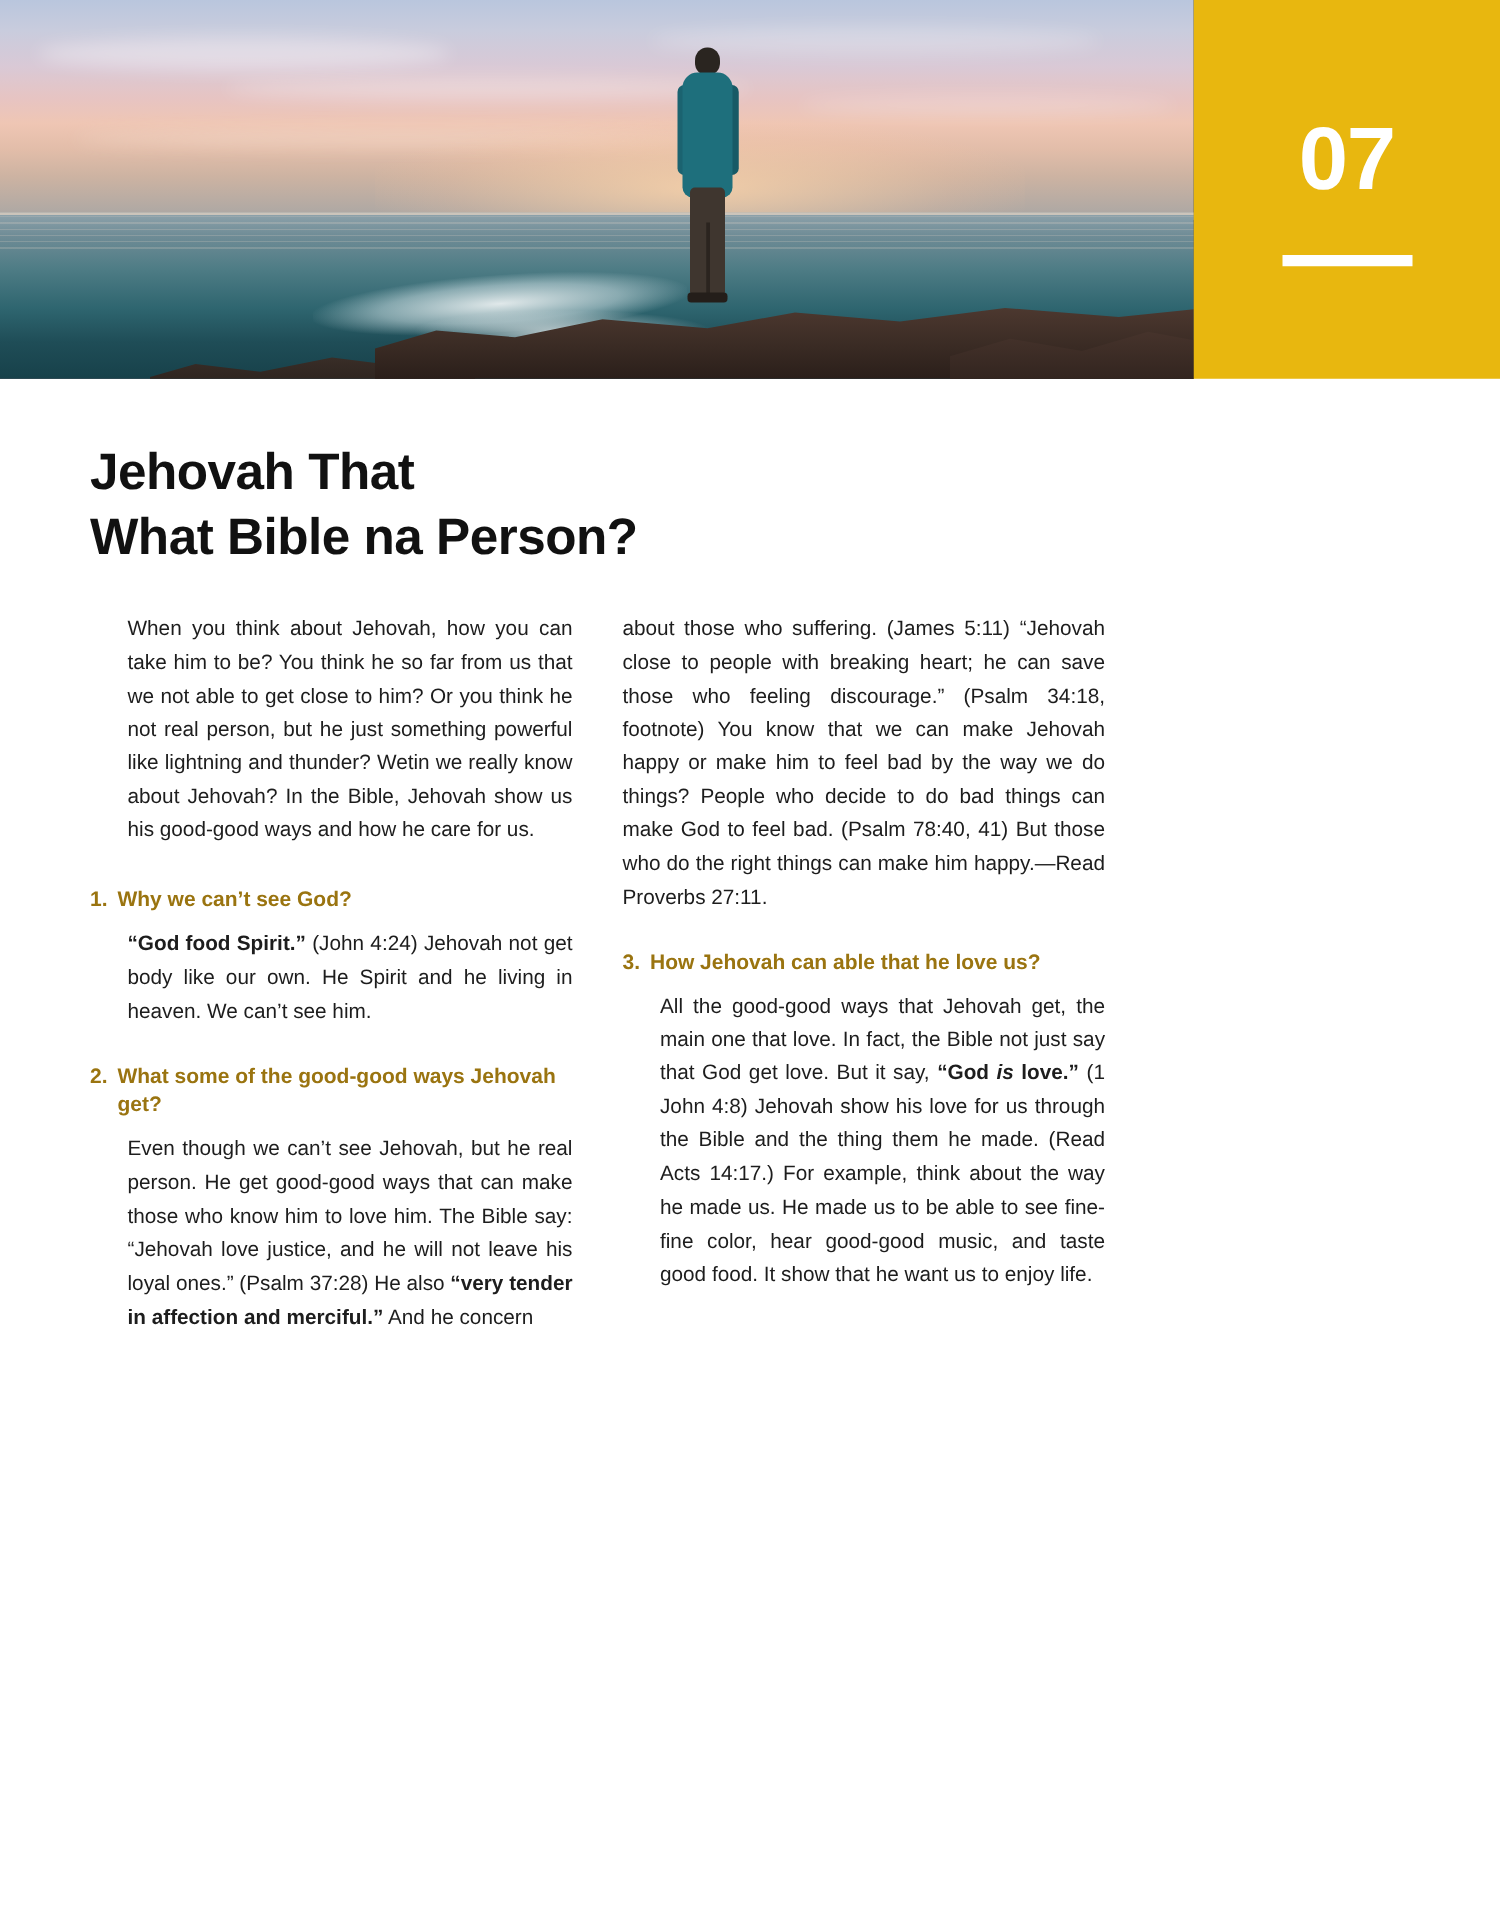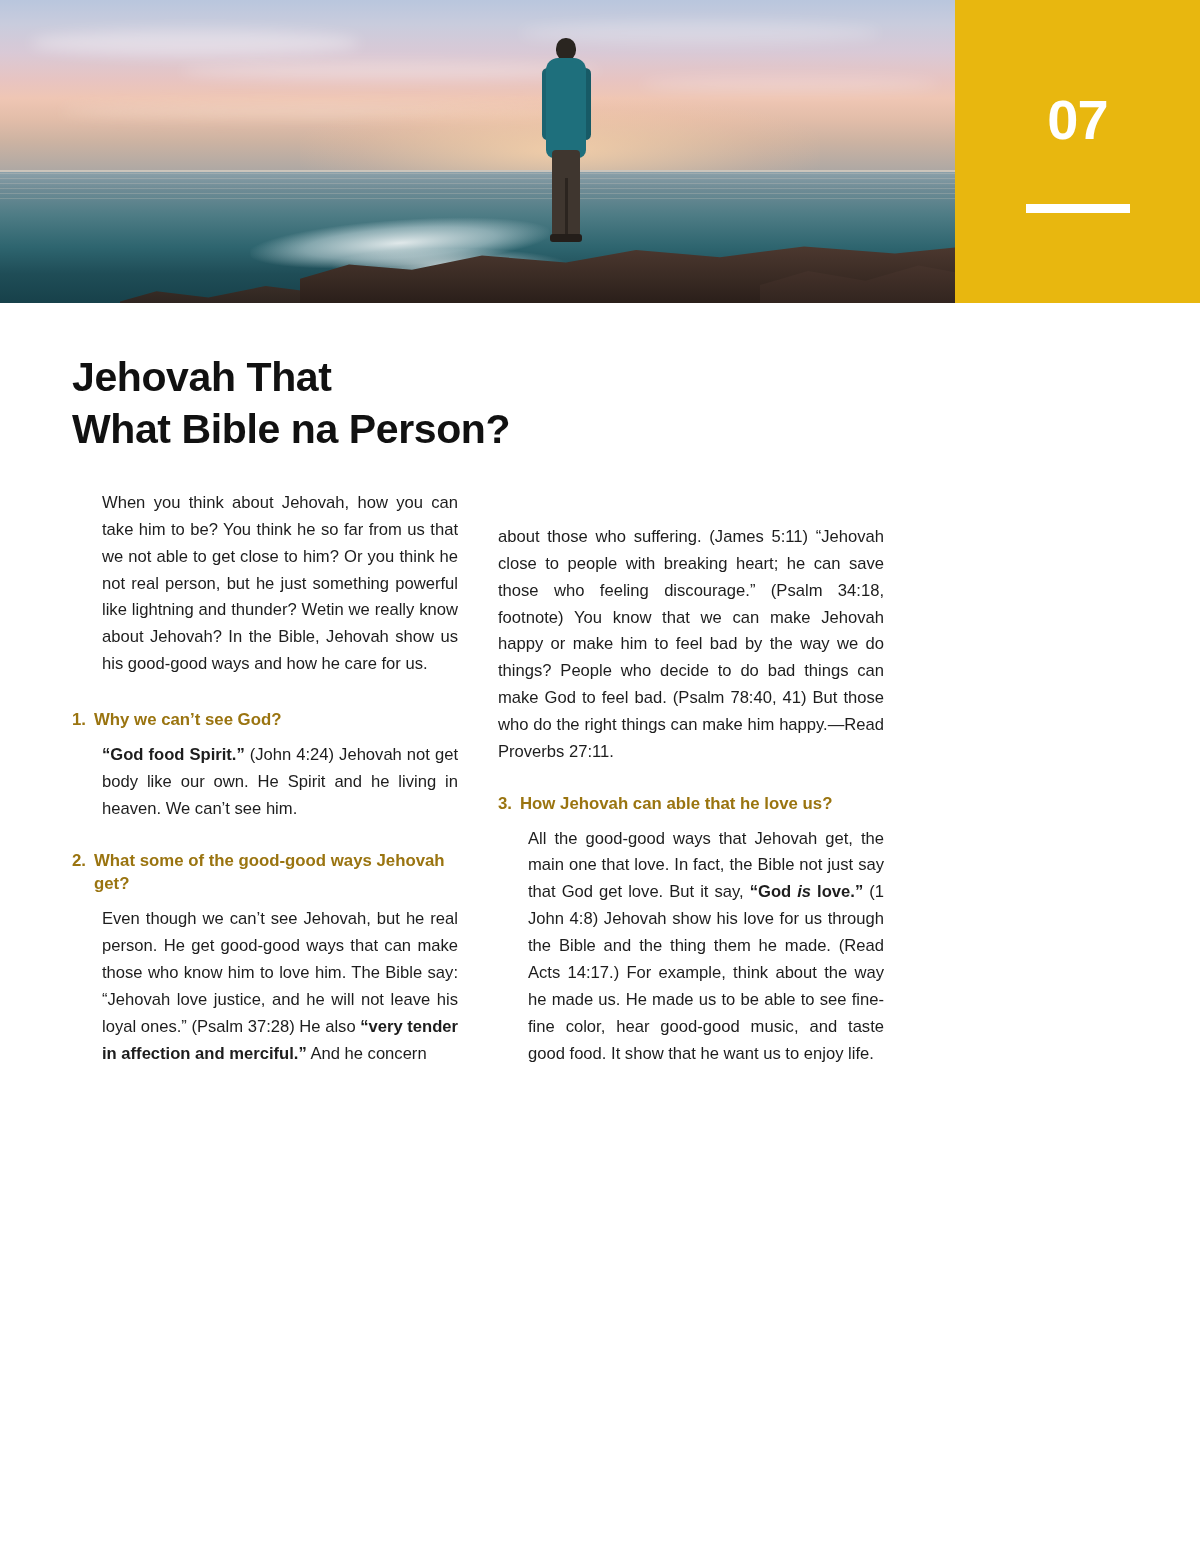--- a/index.html
+++ b/index.html
@@ -162,21 +162,21 @@
     width: 245px;
     height: 303px;
     background: #e8b70f;
     position: relative;
   }
   .hero-number .num {
     position: absolute;
     left: 50%;
     transform: translateX(-50%);
     top: 92px;
-    font-size: 56px;
+    font-size: 71px;
     font-weight: bold;
     color: #ffffff;
     letter-spacing: -1px;
     line-height: 1;
   }
   .hero-number .rule {
     position: absolute;
     left: 50%;
     transform: translateX(-50%);
     top: 204px;
@@ -200,21 +200,20 @@
     letter-spacing: -0.4px;
     color: #111111;
     max-width: 760px;
   }
   h1.title .line { display: block; }
 
   .columns {
     margin: 34px 72px 0 72px;
     display: flex;
     gap: 40px;
-    align-items: flex-end;
   }
   .col { width: 492px; }
 
   p.body {
     margin: 0 0 0 0;
     font-size: 16.6px;
     line-height: 1.62;
     text-align: justify;
     text-justify: inter-word;
     color: #1d1d1d;

